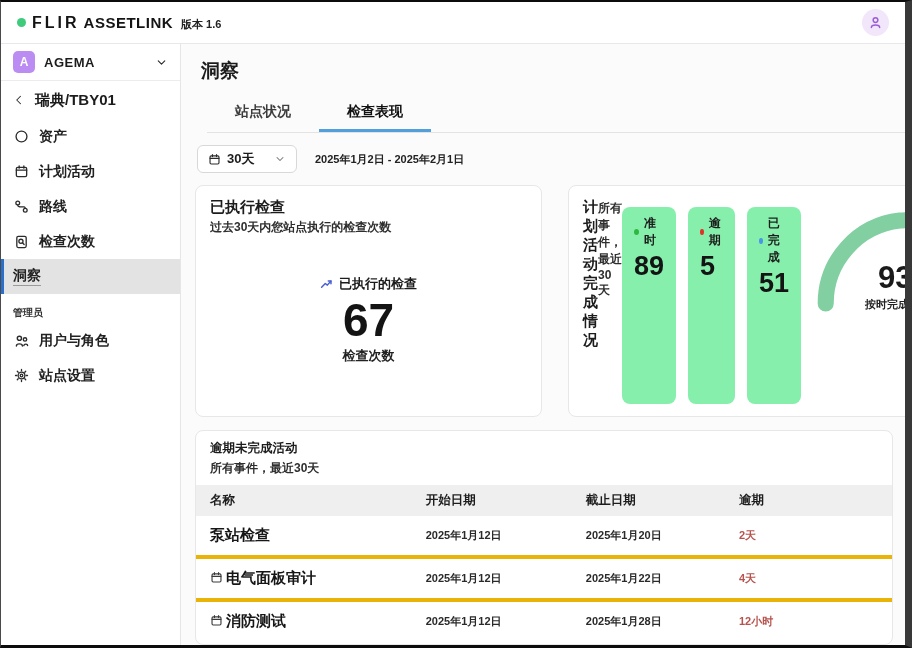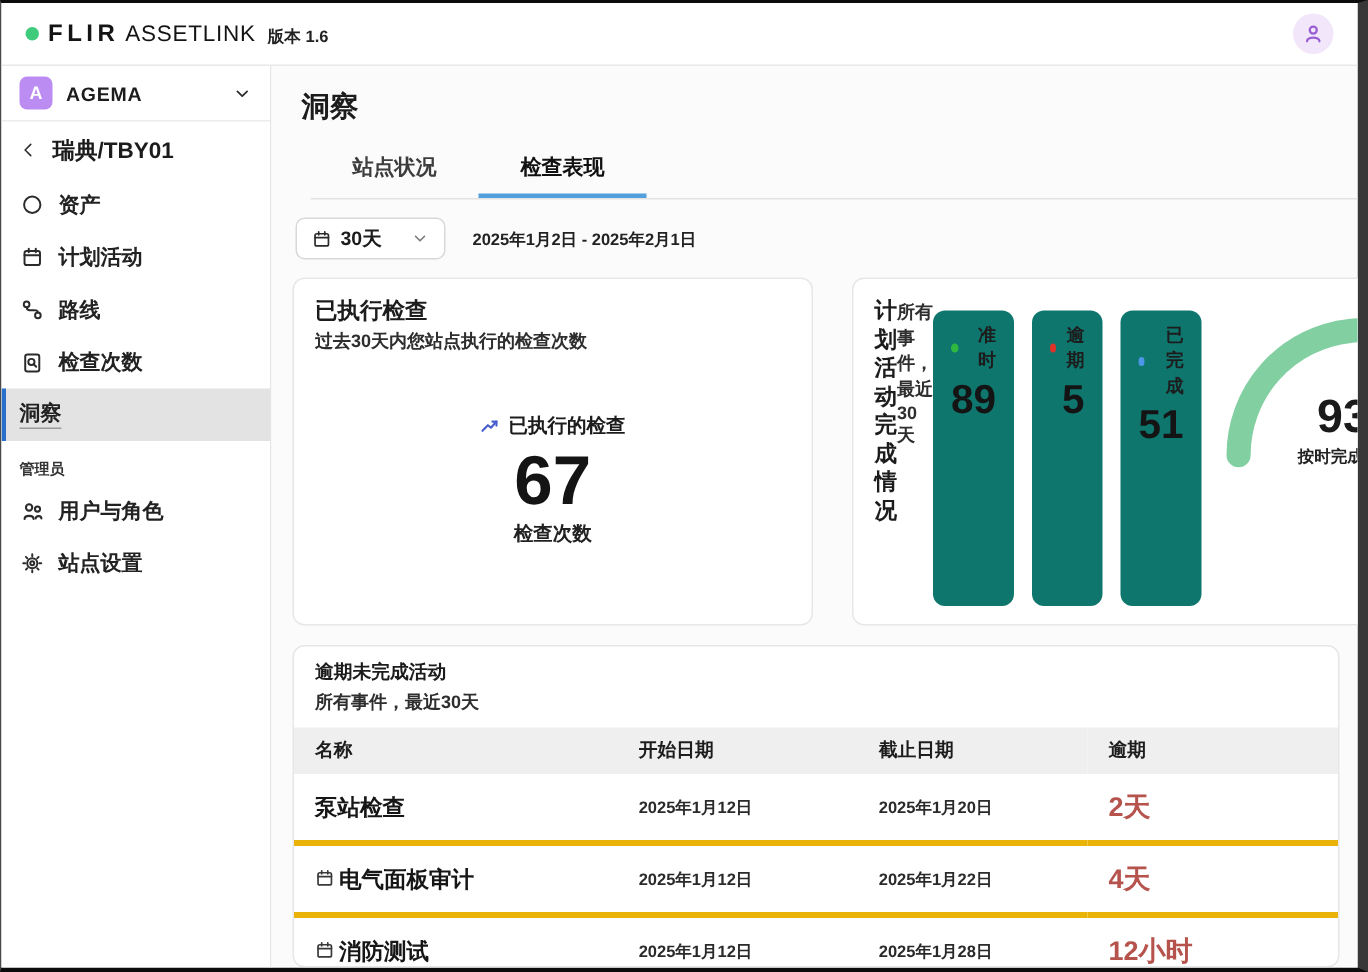--- a/index.html
+++ b/index.html
@@ -8,21 +8,21 @@
   .window { width:912px; height:648px; display:flex; flex-direction:column;
     border-top:2px solid #0c0c0c; border-bottom:3px solid #0c0c0c;
     border-right:7px solid #383838; border-left:1px solid #4a4a4a; background:#fff; }
 
   
   .topbar { height:42px; flex:0 0 42px; display:flex; align-items:center;
     justify-content:space-between; padding:0 16px; border-bottom:1px solid #e8e8e8; background:#fff; }
   .brand { display:flex; align-items:center; }
   .brand-dot { width:9px; height:9px; border-radius:50%; background:#3ecb7c; margin-right:6px; }
   .brand-flir { font-size:16px; font-weight:800; letter-spacing:3px; color:#141414; }
-  .brand-assetlink { font-size:15px; font-weight:400; letter-spacing:.5px; margin-left:4px; color:#141414; }
+  .brand-assetlink { font-size:15px; font-weight:700; letter-spacing:.5px; margin-left:4px; color:#141414; }
   .brand-version { font-size:11px; font-weight:700; margin-left:8px; align-self:flex-start; margin-top:4px; color:#222; }
   .avatar { width:27px; height:27px; border-radius:50%; background:#f2e6fb;
     display:flex; align-items:center; justify-content:center; cursor:pointer; }
 
   
   .body { flex:1; display:flex; min-height:0; }
   .sidebar { width:180px; flex:0 0 180px; background:#fff; border-right:1px solid #e6e6e6;
     display:flex; flex-direction:column; overflow:hidden; }
   main { flex:1; background:#fbfbfb; padding:0 12px 0 14px; display:flex; flex-direction:column; overflow:hidden; }
 
@@ -62,21 +62,21 @@
   .card { background:#fff; border:1px solid #e7e7e7; border-radius:8px; padding:12px 14px; }
   .card-title { font-size:15px; font-weight:700; }
   .card-sub { font-size:12px; font-weight:600; color:#2e2e2e; margin-top:2px; }
   .card-exec { flex:0 0 347px; height:232px; display:flex; flex-direction:column; }
   .exec-center { flex:1; display:flex; flex-direction:column; align-items:center; justify-content:center; gap:2px; }
   .metric-label { display:flex; align-items:center; gap:6px; font-size:13px; font-weight:700; }
   .metric-value { font-size:46px; font-weight:700; line-height:1.1; color:#141414; }
   .metric-unit { font-size:13px; font-weight:600; color:#222; }
   .card-completion { flex:1; height:232px; display:flex; flex-direction:row; }
   .stats-row { display:flex; gap:12px; margin-top:9px; }
-  .stat-box { flex:1; background:#0f766e; border-radius:8px; padding:8px 12px 9px;text-align:right; }
+  .stat-box { flex:1; background:#86efac; border-radius:8px; padding:8px 12px 9px; }
   .stat-head { display:flex; align-items:center; gap:5px; font-size:12px; font-weight:700; }
   .stat-dot { width:6px; height:6px; border-radius:50%; }
   .stat-value { font-size:27px; font-weight:700; margin-top:2px; color:#141414; }
   .gauge-wrap { position:relative; width:216px; height:106px; margin:8px auto 0; }
   .gauge-wrap svg { width:216px; height:106px; display:block; }
   .gauge-text { position:absolute; left:0; right:0; bottom:0; text-align:center; }
   .gauge-pct { font-size:31px; font-weight:700; color:#1a1a1a; line-height:1; }
   .gauge-cap { font-size:11px; font-weight:700; color:#222; margin-top:4px; }
 
   
@@ -86,21 +86,21 @@
   .table-title { font-size:12.5px; font-weight:700; }
   .table-sub { font-size:12px; font-weight:600; color:#2e2e2e; margin-top:3px; }
   table { width:100%; border-collapse:collapse; }
   thead tr { background:#efefef; }
   th { text-align:left; font-size:12.5px; font-weight:700; padding:7px 14px; color:#1d1d1d; }
   td { padding:10px 14px; border-top:4px solid #eab308; vertical-align:middle; }
   tbody tr:first-child td { border-top:none; }
   .cell-name { font-size:15px; font-weight:600; color:#161616; }
   .cell-name .row-cal-icon { display:inline-block; vertical-align:-1px; margin-right:3px; }
   .cell-date { font-size:11px; font-weight:700; color:#2a2a2a; }
-  .cell-overdue { font-size:18px; font-weight:600; }
+  .cell-overdue { font-size:11px; font-weight:600; }
 </style>
 </head>
 <body>
 
 <div class="window">
 
   <header class="topbar">
     <div class="brand">
       <span class="brand-dot"></span>
       <span class="brand-flir">FLIR</span>

